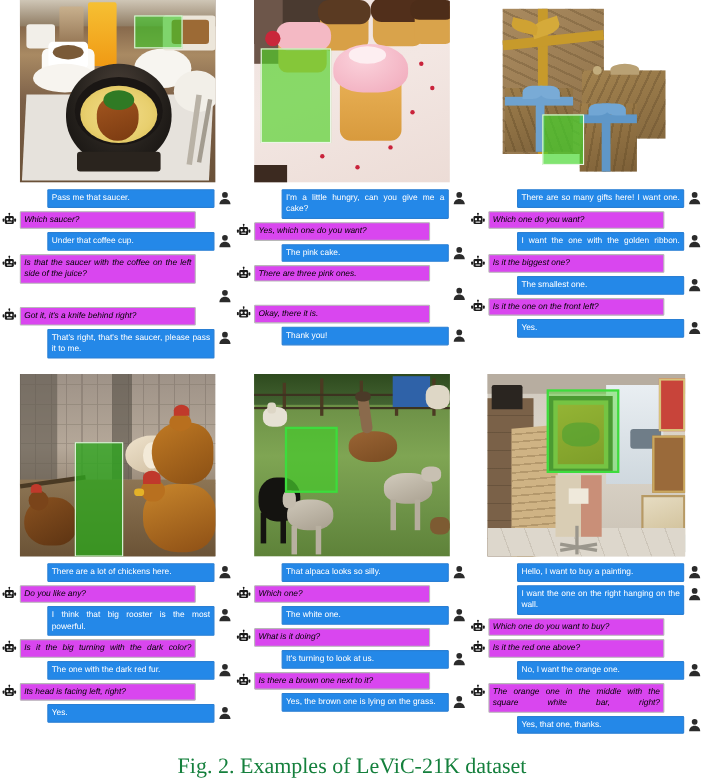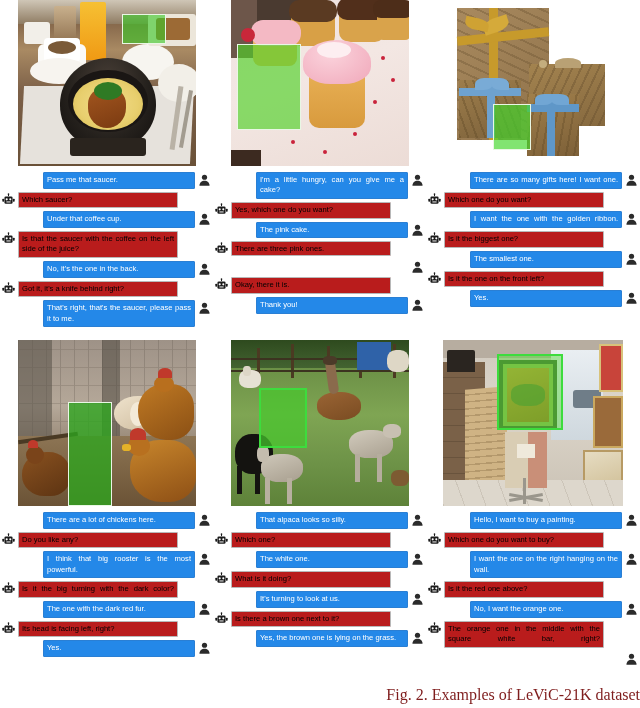--- a/index.html
+++ b/index.html
@@ -87,24 +87,25 @@
     text-align-last: left;
     word-spacing: 0px;
   }
   .bubble.user {
     background: #2488e8;
     color: #ffffff;
     border: 1px solid #2a7fd4;
     width: 152px;
   }
   .bubble.bot {
-    background: #b91c1c;
+    background: #d946ef;
     color: #000000;
     border: 1px solid #b8b8b8;
     width: 160px;
+    font-style: italic;
   }
   .bubble.justify { text-align: justify; text-align-last: justify; }
 
   
   .avatar {
     width: 13px;
     height: 14px;
     flex: 0 0 13px;
     position: relative;
     margin-top: 1px;
@@ -112,24 +113,24 @@
   .avatar.user { margin-left: 3px; }
   .avatar.bot  { margin-right: 3px; }
   .avatar svg { display: block; width: 13px; height: 14px; }
 
   
   .caption {
     position: absolute;
     left: 0;
     top: 686px;
     width: 640px;
-    text-align: right;
+    text-align: center;
     font-family: "Liberation Serif", serif;
-    font-size: 16px;
-    color: #7f1d1d;
+    font-size: 20px;
+    color: #15803d;
     white-space: nowrap;
   }
 
   
   .bg { position:absolute; left:0; top:0; right:0; bottom:0; }
 </style>
 </head>
 <body>
 
 <div class="figure">
@@ -223,21 +224,20 @@
                 <rect x="7.4" y="0.6" width="1.2" height="2.6" fill="#1a1a1a"></rect>
                 <circle cx="8" cy="0.8" r="1" fill="#1a1a1a"></circle>
                 <circle cx="5.8" cy="7.2" r="1.3" fill="#fff"></circle>
                 <circle cx="10.2" cy="7.2" r="1.3" fill="#fff"></circle>
                 <rect x="5.4" y="9.8" width="5.2" height="1.2" fill="#fff"></rect>
               </svg>
             </span>
             <div class="bubble bot">Is that the saucer with the coffee on the left side of the juice?</div>
           </div>
         <div class="row user">
-            <div class="bubble user">No, it's the one in the back.</div>
             <span class="avatar user">
               <svg viewBox="0 0 16 16">
                 <circle cx="8" cy="4.6" r="3.2" fill="#2b2b2b"></circle>
                 <path d="M1.8 15c0-3.6 2.8-6 6.2-6s6.2 2.4 6.2 6z" fill="#2b2b2b"></path>
               </svg>
             </span>
           </div>
         <div class="row bot">
             <span class="avatar bot">
               <svg viewBox="0 0 16 16">
@@ -799,44 +799,44 @@
       <div class="chat">
         <div class="row user">
             <div class="bubble user">Hello, I want to buy a painting.</div>
             <span class="avatar user">
               <svg viewBox="0 0 16 16">
                 <circle cx="8" cy="4.6" r="3.2" fill="#2b2b2b"></circle>
                 <path d="M1.8 15c0-3.6 2.8-6 6.2-6s6.2 2.4 6.2 6z" fill="#2b2b2b"></path>
               </svg>
             </span>
           </div>
+        <div class="row user">
+            <div class="bubble user justify">I want the one on the right hanging on the wall.</div>
+            <span class="avatar user">
+              <svg viewBox="0 0 16 16">
+                <circle cx="8" cy="4.6" r="3.2" fill="#2b2b2b"></circle>
+                <path d="M1.8 15c0-3.6 2.8-6 6.2-6s6.2 2.4 6.2 6z" fill="#2b2b2b"></path>
+              </svg>
+            </span>
+          </div>
         <div class="row bot">
             <span class="avatar bot">
               <svg viewBox="0 0 16 16">
                 <rect x="3" y="3.6" width="10" height="9" rx="1.6" fill="#1a1a1a"></rect>
                 <rect x="0.4" y="6.4" width="2.2" height="3.6" rx="0.8" fill="#1a1a1a"></rect>
                 <rect x="13.4" y="6.4" width="2.2" height="3.6" rx="0.8" fill="#1a1a1a"></rect>
                 <rect x="7.4" y="0.6" width="1.2" height="2.6" fill="#1a1a1a"></rect>
                 <circle cx="8" cy="0.8" r="1" fill="#1a1a1a"></circle>
                 <circle cx="5.8" cy="7.2" r="1.3" fill="#fff"></circle>
                 <circle cx="10.2" cy="7.2" r="1.3" fill="#fff"></circle>
                 <rect x="5.4" y="9.8" width="5.2" height="1.2" fill="#fff"></rect>
               </svg>
             </span>
             <div class="bubble bot">Which one do you want to buy?</div>
           </div>
-        <div class="row user">
-            <div class="bubble user justify">I want the one on the right hanging on the wall.</div>
-            <span class="avatar user">
-              <svg viewBox="0 0 16 16">
-                <circle cx="8" cy="4.6" r="3.2" fill="#2b2b2b"></circle>
-                <path d="M1.8 15c0-3.6 2.8-6 6.2-6s6.2 2.4 6.2 6z" fill="#2b2b2b"></path>
-              </svg>
-            </span>
-          </div>
         <div class="row bot">
             <span class="avatar bot">
               <svg viewBox="0 0 16 16">
                 <rect x="3" y="3.6" width="10" height="9" rx="1.6" fill="#1a1a1a"></rect>
                 <rect x="0.4" y="6.4" width="2.2" height="3.6" rx="0.8" fill="#1a1a1a"></rect>
                 <rect x="13.4" y="6.4" width="2.2" height="3.6" rx="0.8" fill="#1a1a1a"></rect>
                 <rect x="7.4" y="0.6" width="1.2" height="2.6" fill="#1a1a1a"></rect>
                 <circle cx="8" cy="0.8" r="1" fill="#1a1a1a"></circle>
                 <circle cx="5.8" cy="7.2" r="1.3" fill="#fff"></circle>
                 <circle cx="10.2" cy="7.2" r="1.3" fill="#fff"></circle>
@@ -863,20 +863,21 @@
                 <rect x="7.4" y="0.6" width="1.2" height="2.6" fill="#1a1a1a"></rect>
                 <circle cx="8" cy="0.8" r="1" fill="#1a1a1a"></circle>
                 <circle cx="5.8" cy="7.2" r="1.3" fill="#fff"></circle>
                 <circle cx="10.2" cy="7.2" r="1.3" fill="#fff"></circle>
                 <rect x="5.4" y="9.8" width="5.2" height="1.2" fill="#fff"></rect>
               </svg>
             </span>
             <div class="bubble bot justify">The orange one in the middle with the square white bar, right?</div>
           </div>
         <div class="row user">
+            <div class="bubble user">Yes, that one, thanks.</div>
             <span class="avatar user">
               <svg viewBox="0 0 16 16">
                 <circle cx="8" cy="4.6" r="3.2" fill="#2b2b2b"></circle>
                 <path d="M1.8 15c0-3.6 2.8-6 6.2-6s6.2 2.4 6.2 6z" fill="#2b2b2b"></path>
               </svg>
             </span>
           </div>
       </div>
     </div>
 

